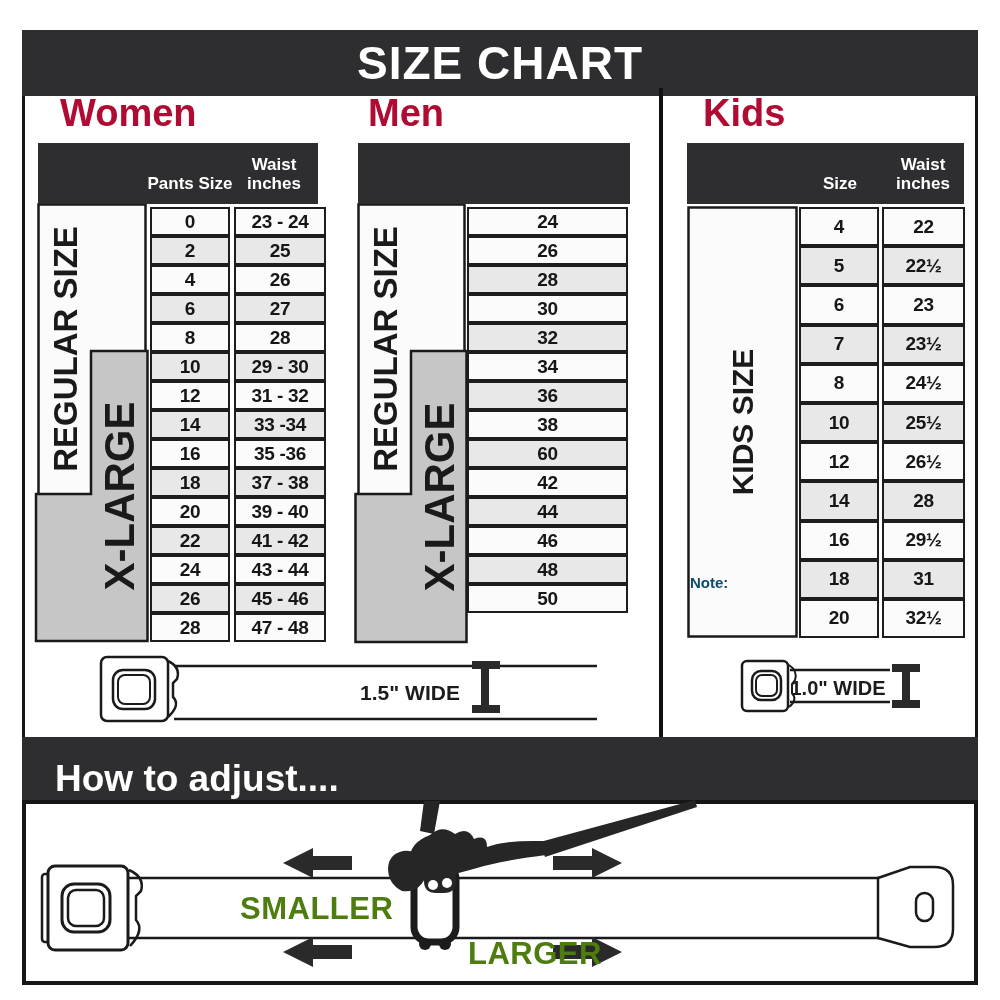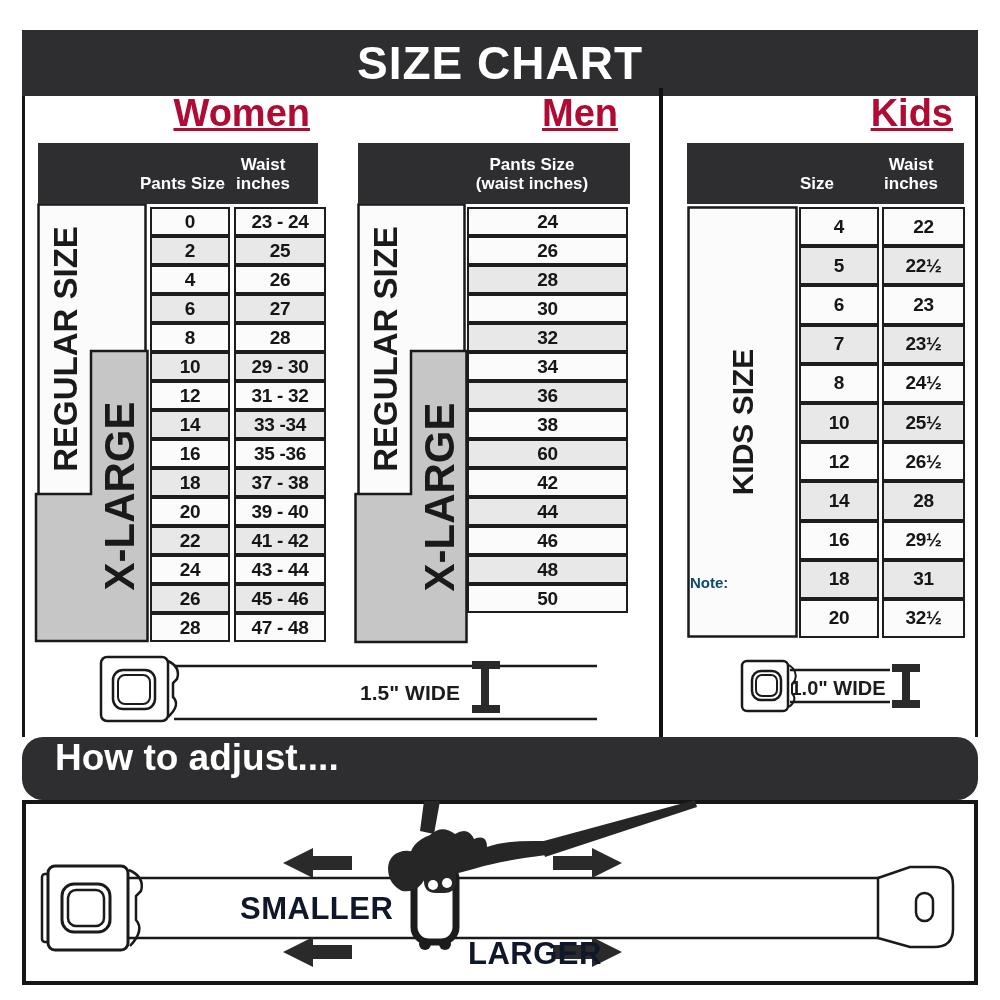--- a/index.html
+++ b/index.html
@@ -12,24 +12,24 @@
   .banner{
     left:22px;top:30px;width:956px;height:66px;background:#2e2e30;
     display:flex;align-items:center;justify-content:center;z-index:2;
   }
   .banner-title{color:#fff;font-weight:bold;font-size:46px;letter-spacing:1px;}
   
   .main-frame{left:22px;top:88px;width:956px;height:649px;box-sizing:border-box;
     border-left:3px solid #161616;border-right:3px solid #161616;z-index:0;}
   .divider{left:659px;top:88px;width:4px;height:649px;background:#111;z-index:2;}
   
-  .col-heading{top:92px;width:250px;text-align:right;font-weight:bold;font-size:38px;color:#b00b33;z-index:2;text-decoration:underline;}
+  .col-heading{top:92px;width:250px;text-align:left;font-weight:bold;font-size:38px;color:#b00b33;z-index:2;}
   
   .thead{top:143px;height:61px;background:#2e2e30;z-index:1;}
-  .thead-label{top:148px;height:52px;display:flex;align-items:flex-end;
+  .thead-label{top:148px;height:52px;display:flex;align-items:flex-end;justify-content:center;
     padding-bottom:7px;box-sizing:border-box;color:#fff;font-weight:bold;font-size:17px;
     text-align:center;line-height:1.12;z-index:2;}
   
   .rows{z-index:2;}
   .trow{display:flex;}
   .wm{height:29px;gap:4px;}
   .kd{height:39.2px;gap:3px;}
   .cell{box-sizing:border-box;border:2px solid #1d1d1d;display:flex;align-items:center;
     justify-content:center;font-weight:bold;font-size:19px;letter-spacing:-0.3px;}
   .wm .c-size{width:80px;} .wm .c-waist{width:92px;}
@@ -44,25 +44,25 @@
   .v-xlarge{font-size:42px;}
   .v-kids{font-size:30px;}
   
   .kids-note{left:690px;top:574px;width:122px;z-index:2;font-size:15px;font-weight:bold;
     line-height:1.25;color:#0c4a6e;}
   .kids-note .nt{margin-bottom:5px;}
   
   .belt-label{z-index:2;text-align:center;font-weight:bold;color:#1c1c1c;}
   
   .howto-band{left:22px;top:737px;width:956px;height:63px;background:#2e2e30;z-index:0;
-    display:flex;align-items:flex-start;border-radius:21px;}
+    display:flex;align-items:flex-end;}
   .howto-title{color:#fff;font-weight:bold;font-size:37px;padding-left:33px;}
   .howto-panel{left:22px;top:800px;width:956px;height:185px;box-sizing:border-box;
     border:4px solid #161616;background:#fff;z-index:0;}
-  .adjust-label{z-index:2;font-weight:bold;font-size:31px;color:#0f172a;text-align:center;letter-spacing:0.5px;}
+  .adjust-label{z-index:2;font-weight:bold;font-size:31px;color:#4d7c0f;text-align:center;letter-spacing:0.5px;}
   
   .art{position:absolute;left:0;top:0;z-index:1;}
 </style>
 </head>
 <body>
 
 <div class="page">
 
   <svg class="art" width="1000" height="1000" viewBox="0 0 1000 1000">
 
@@ -151,23 +151,20 @@
   <div class="abs col-heading" style="left:703px;">Kids</div>
 
   <div class="abs thead" style="left:38px;width:280px;"></div>
   <div class="abs thead" style="left:358px;width:272px;"></div>
   <div class="abs thead" style="left:687px;width:277px;"></div>
 
   <div class="abs thead-label" style="left:140px;width:100px;white-space:nowrap;">Pants Size</div>
   <div class="abs thead-label" style="left:234px;width:80px;">
     <span style="width:58px;">Waist inches</span>
   </div>
-  <div class="abs thead-label" style="left:467px;width:161px;">
-    <span style="width:130px;">Pants Size (waist inches)</span>
-  </div>
   <div class="abs thead-label" style="left:800px;width:80px;">Size</div>
   <div class="abs thead-label" style="left:882px;width:82px;">
     <span style="width:58px;">Waist inches</span>
   </div>
 
   <div class="abs rows" style="left:150px;top:207px;">
 
   <div class="trow wm band-light">
         <div class="cell c-size">0</div>
         <div class="cell c-waist">23 - 24</div>

